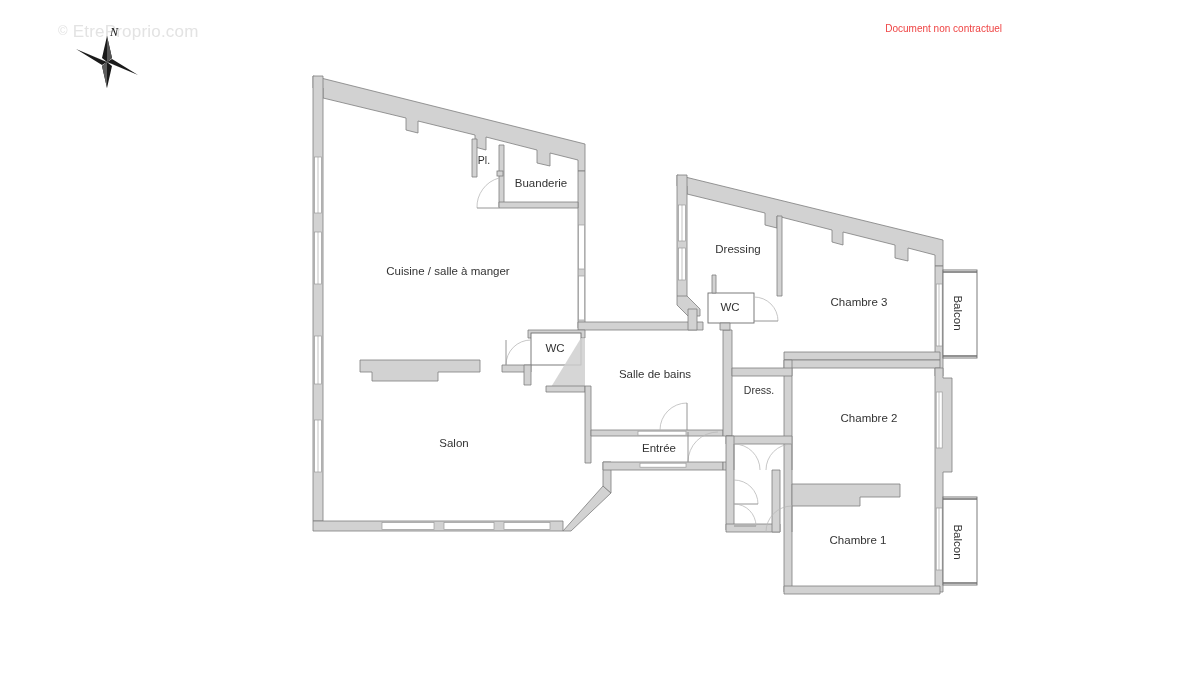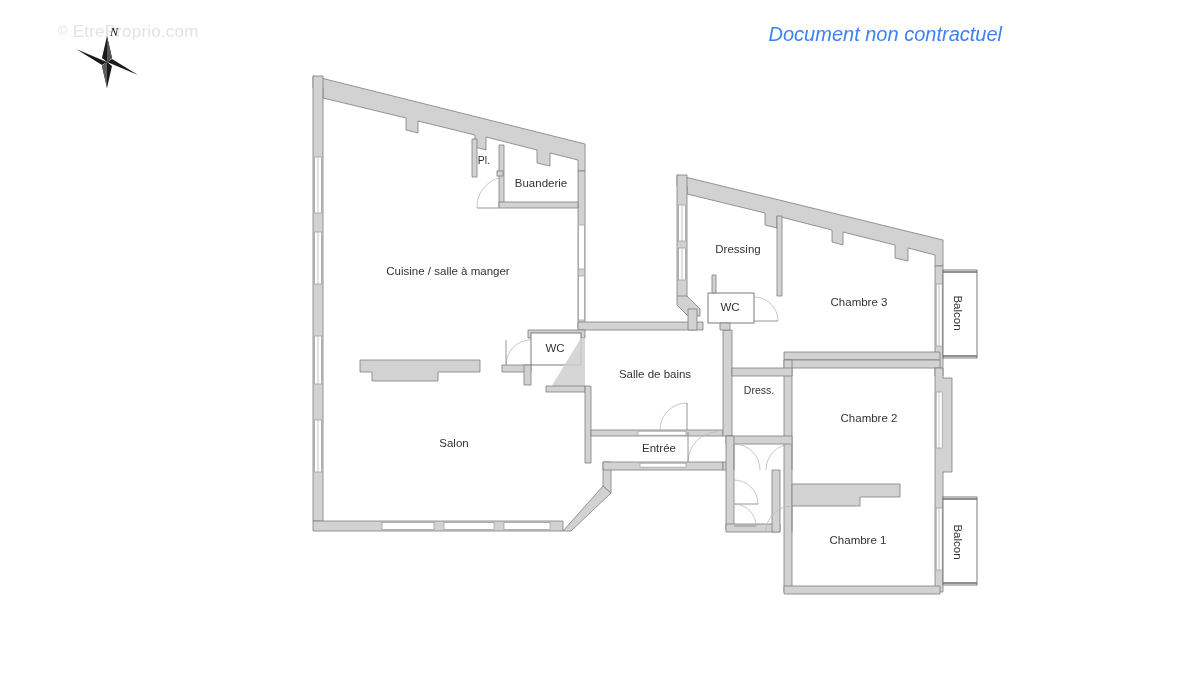--- a/index.html
+++ b/index.html
@@ -32,23 +32,22 @@
     position: absolute;
     left: 26px;
     top: 18px;
     width: 82px;
     height: 78px;
   }
   #disclaimer {
     position: absolute;
     right: 34px;
     top: 23px;
-    font-size: 20px;
-    font-style: italic;
-    color: #3b82f6;
+    font-size: 10px;
+    color: #ef4444;
     font-family: "Liberation Sans", sans-serif;
     white-space: nowrap;
   }
   #planwrap {
     position: absolute;
     left: 0;
     top: 0;
     width: 1200px;
     height: 675px;
   }

